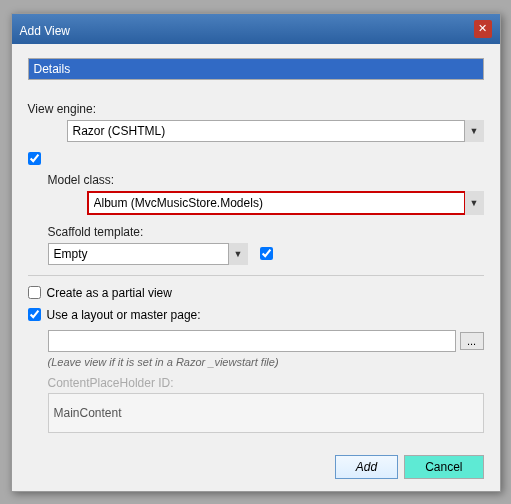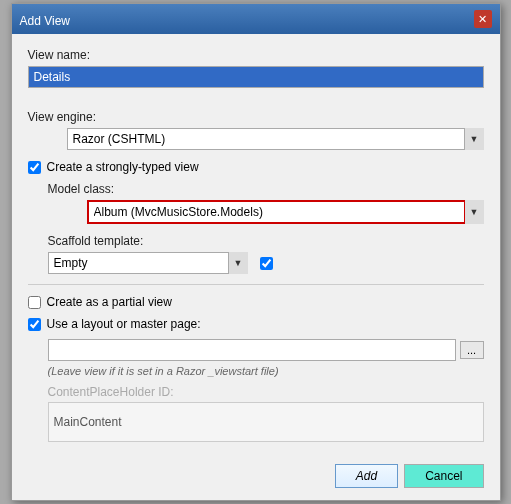--- a/index.html
+++ b/index.html
@@ -215,37 +215,35 @@
 <div class="dialog">
 
   <div class="title-bar">
     <span>Add View</span>
     <button class="title-bar-close">✕</button>
   </div>
 
   <div class="dialog-body">
 
     
-    <div class="field-label">View name:</div>
     <input type="text" class="text-input selected" value="Details" style="">
 
     
     <div class="field-label">View engine:</div>
     <div class="select-wrapper">
       <select>
         <option>Razor (CSHTML)</option>
         <option>ASPX</option>
       </select>
       <div class="select-arrow">▼</div>
     </div>
 
     
     <div class="checkbox-row">
       <input type="checkbox" checked="" style="">
-      <label>Create a strongly-typed view</label>
     </div>
 
     
     <div class="indented">
       <div class="field-label">Model class:</div>
       <div class="select-wrapper">
         <select class="model-class-select">
           <option>Album (MvcMusicStore.Models)</option>
         </select>
         <div class="select-arrow" style="border-color:#cc0000;">▼</div>

